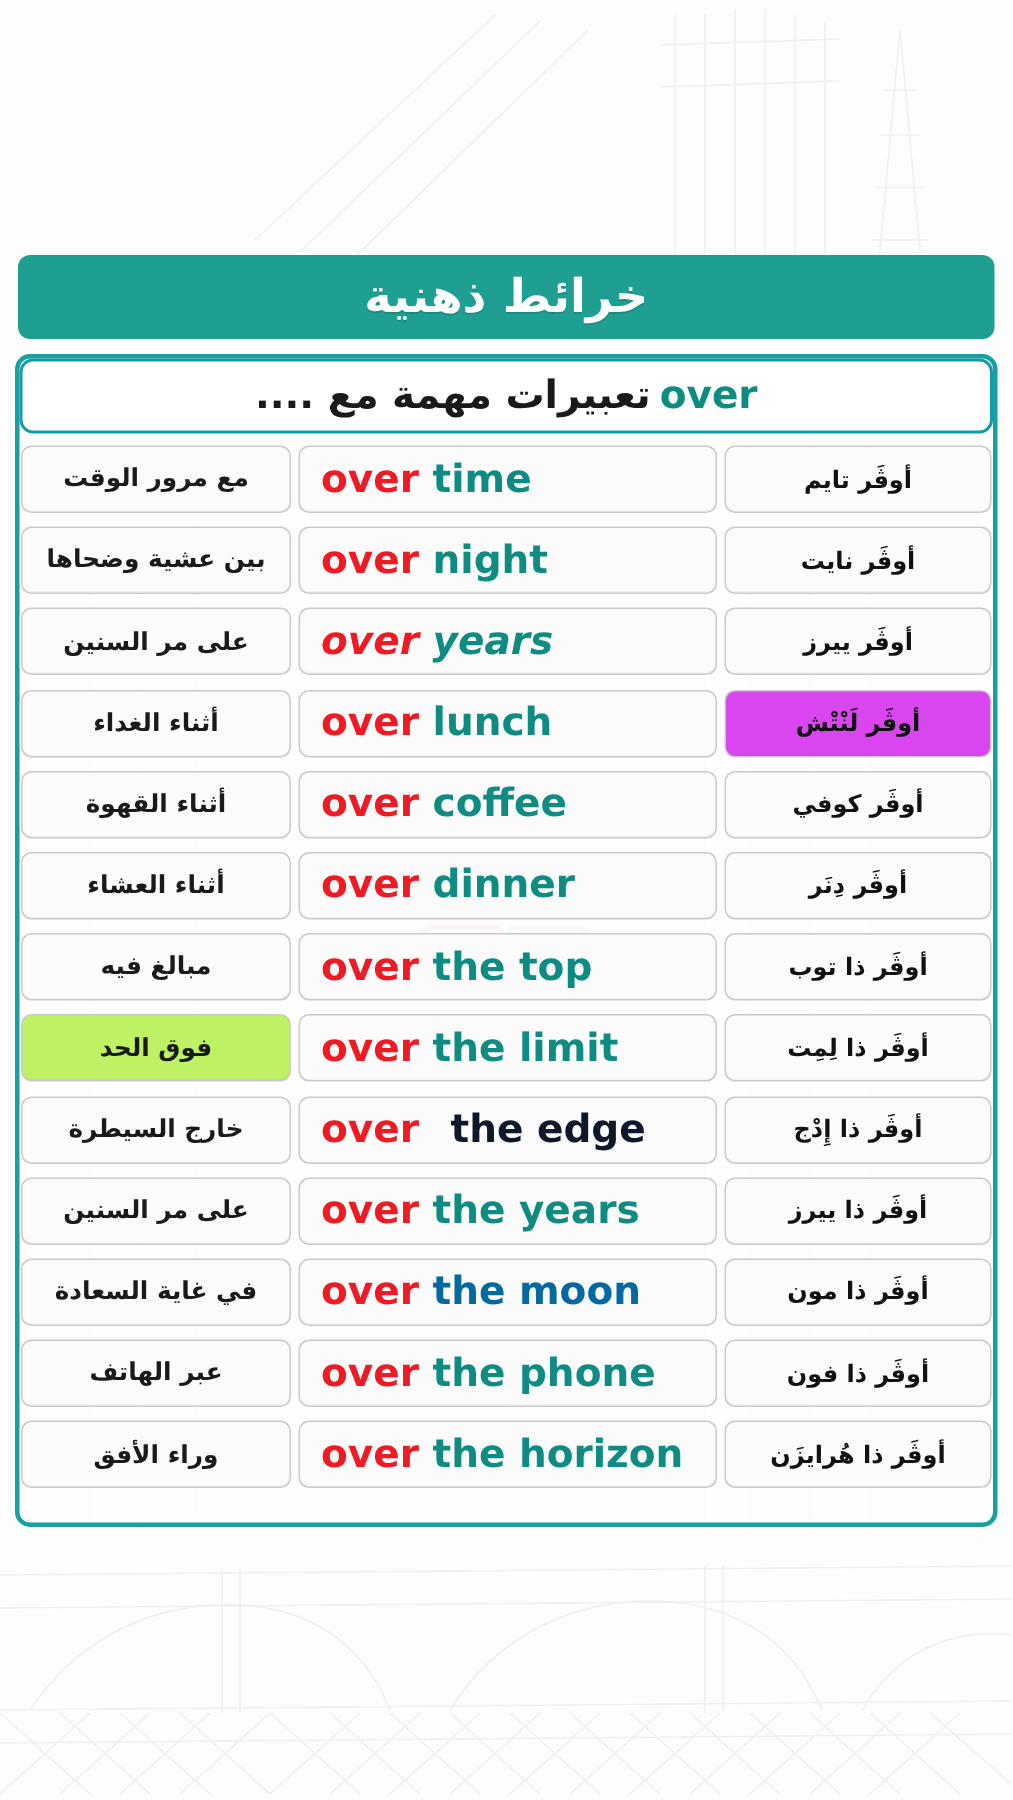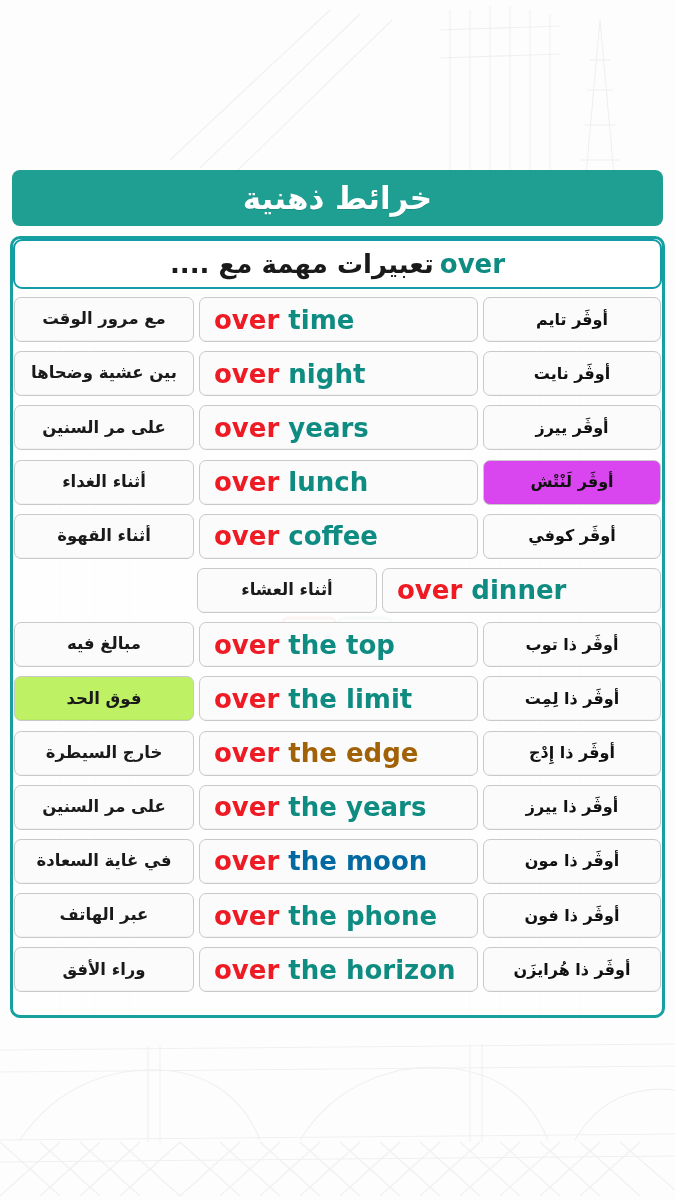--- a/index.html
+++ b/index.html
@@ -257,21 +257,21 @@
           <span class="phrase"><span class="w-over" style="color: rgb(238, 27, 36);">over</span> <span class="w-rest" style="color: rgb(14, 140, 130);">night</span></span>
         </div>
         <div class="cell cell-meaning" style="background: rgb(251, 251, 251); border-color: rgb(201, 201, 201);">
           <span class="meaning-text">بين عشية وضحاها</span>
         </div>
       </div>
       <div class="row">
         <div class="cell cell-translit" style="background: rgb(251, 251, 251); border-color: rgb(201, 201, 201);">
           <span class="translit-text">أوڤَر ييرز</span>
         </div>
-        <div class="cell cell-phrase" style="background: rgb(251, 251, 251); border-color: rgb(201, 201, 201);">
+        <div class="cell cell-phrase" style="background: rgb(251, 251, 251); border-color: rgb(201, 201, 201); font-style: italic;">
           <span class="phrase"><span class="w-over" style="color: rgb(238, 27, 36);">over</span> <span class="w-rest" style="color: rgb(14, 140, 130);">years</span></span>
         </div>
         <div class="cell cell-meaning" style="background: rgb(251, 251, 251); border-color: rgb(201, 201, 201);">
           <span class="meaning-text">على مر السنين</span>
         </div>
       </div>
       <div class="row">
         <div class="cell cell-translit" style="background: #d946ef; border-color: rgb(201, 201, 201);">
           <span class="translit-text">أوڤَر لَنْتْش</span>
         </div>
@@ -287,20 +287,23 @@
           <span class="translit-text">أوڤَر كوفي</span>
         </div>
         <div class="cell cell-phrase" style="background: rgb(251, 251, 251); border-color: rgb(201, 201, 201);">
           <span class="phrase"><span class="w-over" style="color: rgb(238, 27, 36);">over</span> <span class="w-rest" style="color: rgb(14, 140, 130);">coffee</span></span>
         </div>
         <div class="cell cell-meaning" style="background: rgb(251, 251, 251); border-color: rgb(201, 201, 201);">
           <span class="meaning-text">أثناء القهوة</span>
         </div>
       </div>
       <div class="row">
+        <div class="cell cell-translit" style="background: rgb(251, 251, 251); border-color: rgb(201, 201, 201);">
+          <span class="translit-text">أوڤَر دِنَر</span>
+        </div>
         <div class="cell cell-phrase" style="background: rgb(251, 251, 251); border-color: rgb(201, 201, 201);">
           <span class="phrase"><span class="w-over" style="color: rgb(238, 27, 36);">over</span> <span class="w-rest" style="color: rgb(14, 140, 130);">dinner</span></span>
         </div>
         <div class="cell cell-meaning" style="background: rgb(251, 251, 251); border-color: rgb(201, 201, 201);">
           <span class="meaning-text">أثناء العشاء</span>
         </div>
       </div>
       <div class="row">
         <div class="cell cell-translit" style="background: rgb(251, 251, 251); border-color: rgb(201, 201, 201);">
           <span class="translit-text">أوڤَر ذا توب</span>
@@ -321,21 +324,21 @@
         </div>
         <div class="cell cell-meaning" style="background: #bef264; border-color: rgb(201, 201, 201);">
           <span class="meaning-text">فوق الحد</span>
         </div>
       </div>
       <div class="row">
         <div class="cell cell-translit" style="background: rgb(251, 251, 251); border-color: rgb(201, 201, 201);">
           <span class="translit-text">أوڤَر ذا إِدْج</span>
         </div>
         <div class="cell cell-phrase" style="background: rgb(251, 251, 251); border-color: rgb(201, 201, 201);">
-          <span class="phrase"><span class="w-over" style="color: rgb(238, 27, 36);">over</span> <span class="w-rest" style="color: #a16207;">the edge</span></span>
+          <span class="phrase"><span class="w-over" style="color: rgb(238, 27, 36);">over</span> <span class="w-rest" style="color: #0f172a; margin-left: 12px;">the edge</span></span>
         </div>
         <div class="cell cell-meaning" style="background: rgb(251, 251, 251); border-color: rgb(201, 201, 201);">
           <span class="meaning-text">خارج السيطرة</span>
         </div>
       </div>
       <div class="row">
         <div class="cell cell-translit" style="background: rgb(251, 251, 251); border-color: rgb(201, 201, 201);">
           <span class="translit-text">أوڤَر ذا ييرز</span>
         </div>
         <div class="cell cell-phrase" style="background: rgb(251, 251, 251); border-color: rgb(201, 201, 201);">

